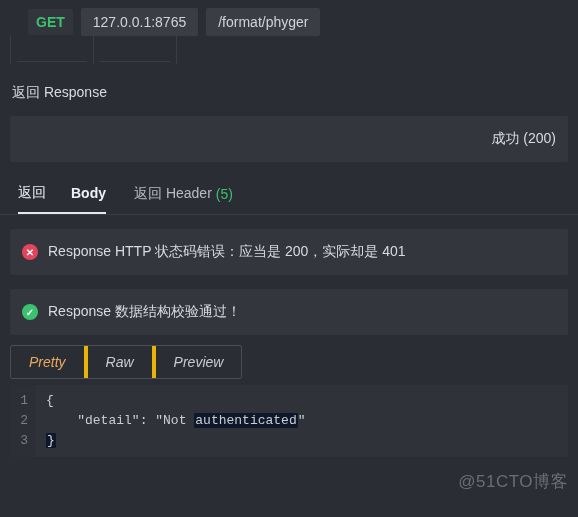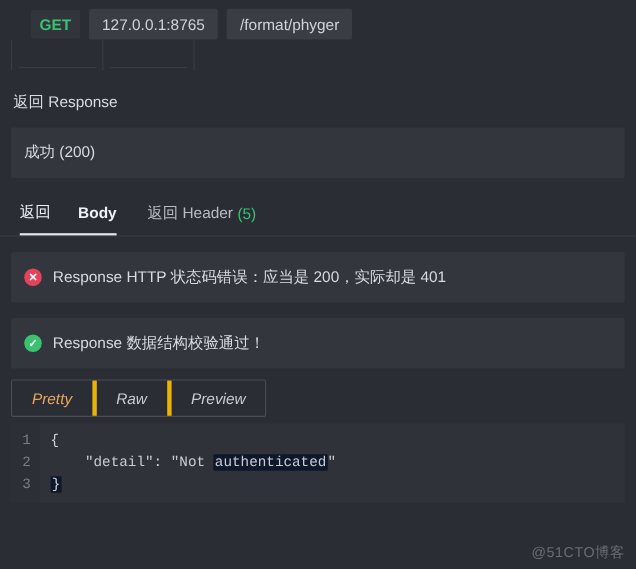--- a/index.html
+++ b/index.html
@@ -44,20 +44,21 @@
     padding: 14px 12px 10px 12px;
     color: #d8dbe0;
   }
 
   .status-box {
     margin: 4px 10px 10px 10px;
     background: #33363d;
     padding: 14px 12px;
     border-radius: 2px;
     color: #d8dbe0;
+    text-align: right;
   }
 
   .tabs {
     display: flex; align-items: center;
     gap: 28px;
     padding: 12px 18px 0 18px;
     border-bottom: 1px solid #3a3d44;
   }
   .tab {
     padding-bottom: 10px;
@@ -131,23 +132,23 @@
     line-height: 20px;
     color: #d0d3d9;
   }
   .line { white-space: pre; }
   .k-key { color: #c9ccd3; }
   .k-str { color: #c9ccd3; }
   .hl { background: #0f172a; border-radius: 1px; padding: 0 1px; }
 
   .watermark {
     position: absolute;
-    right: 10px; bottom: 6px;
+    right: 10px; bottom: 24px;
     color: #6a6d75;
-    font-size: 13px;
+    font-size: 17px;
     letter-spacing: 0.5px;
   }
 </style>
 </head>
 <body>
 
 <div class="top-row">
   <span class="method-badge">GET</span>
   <span class="res-box">127.0.0.1:8765</span>
   <span class="res-box">/format/phyger</span>

